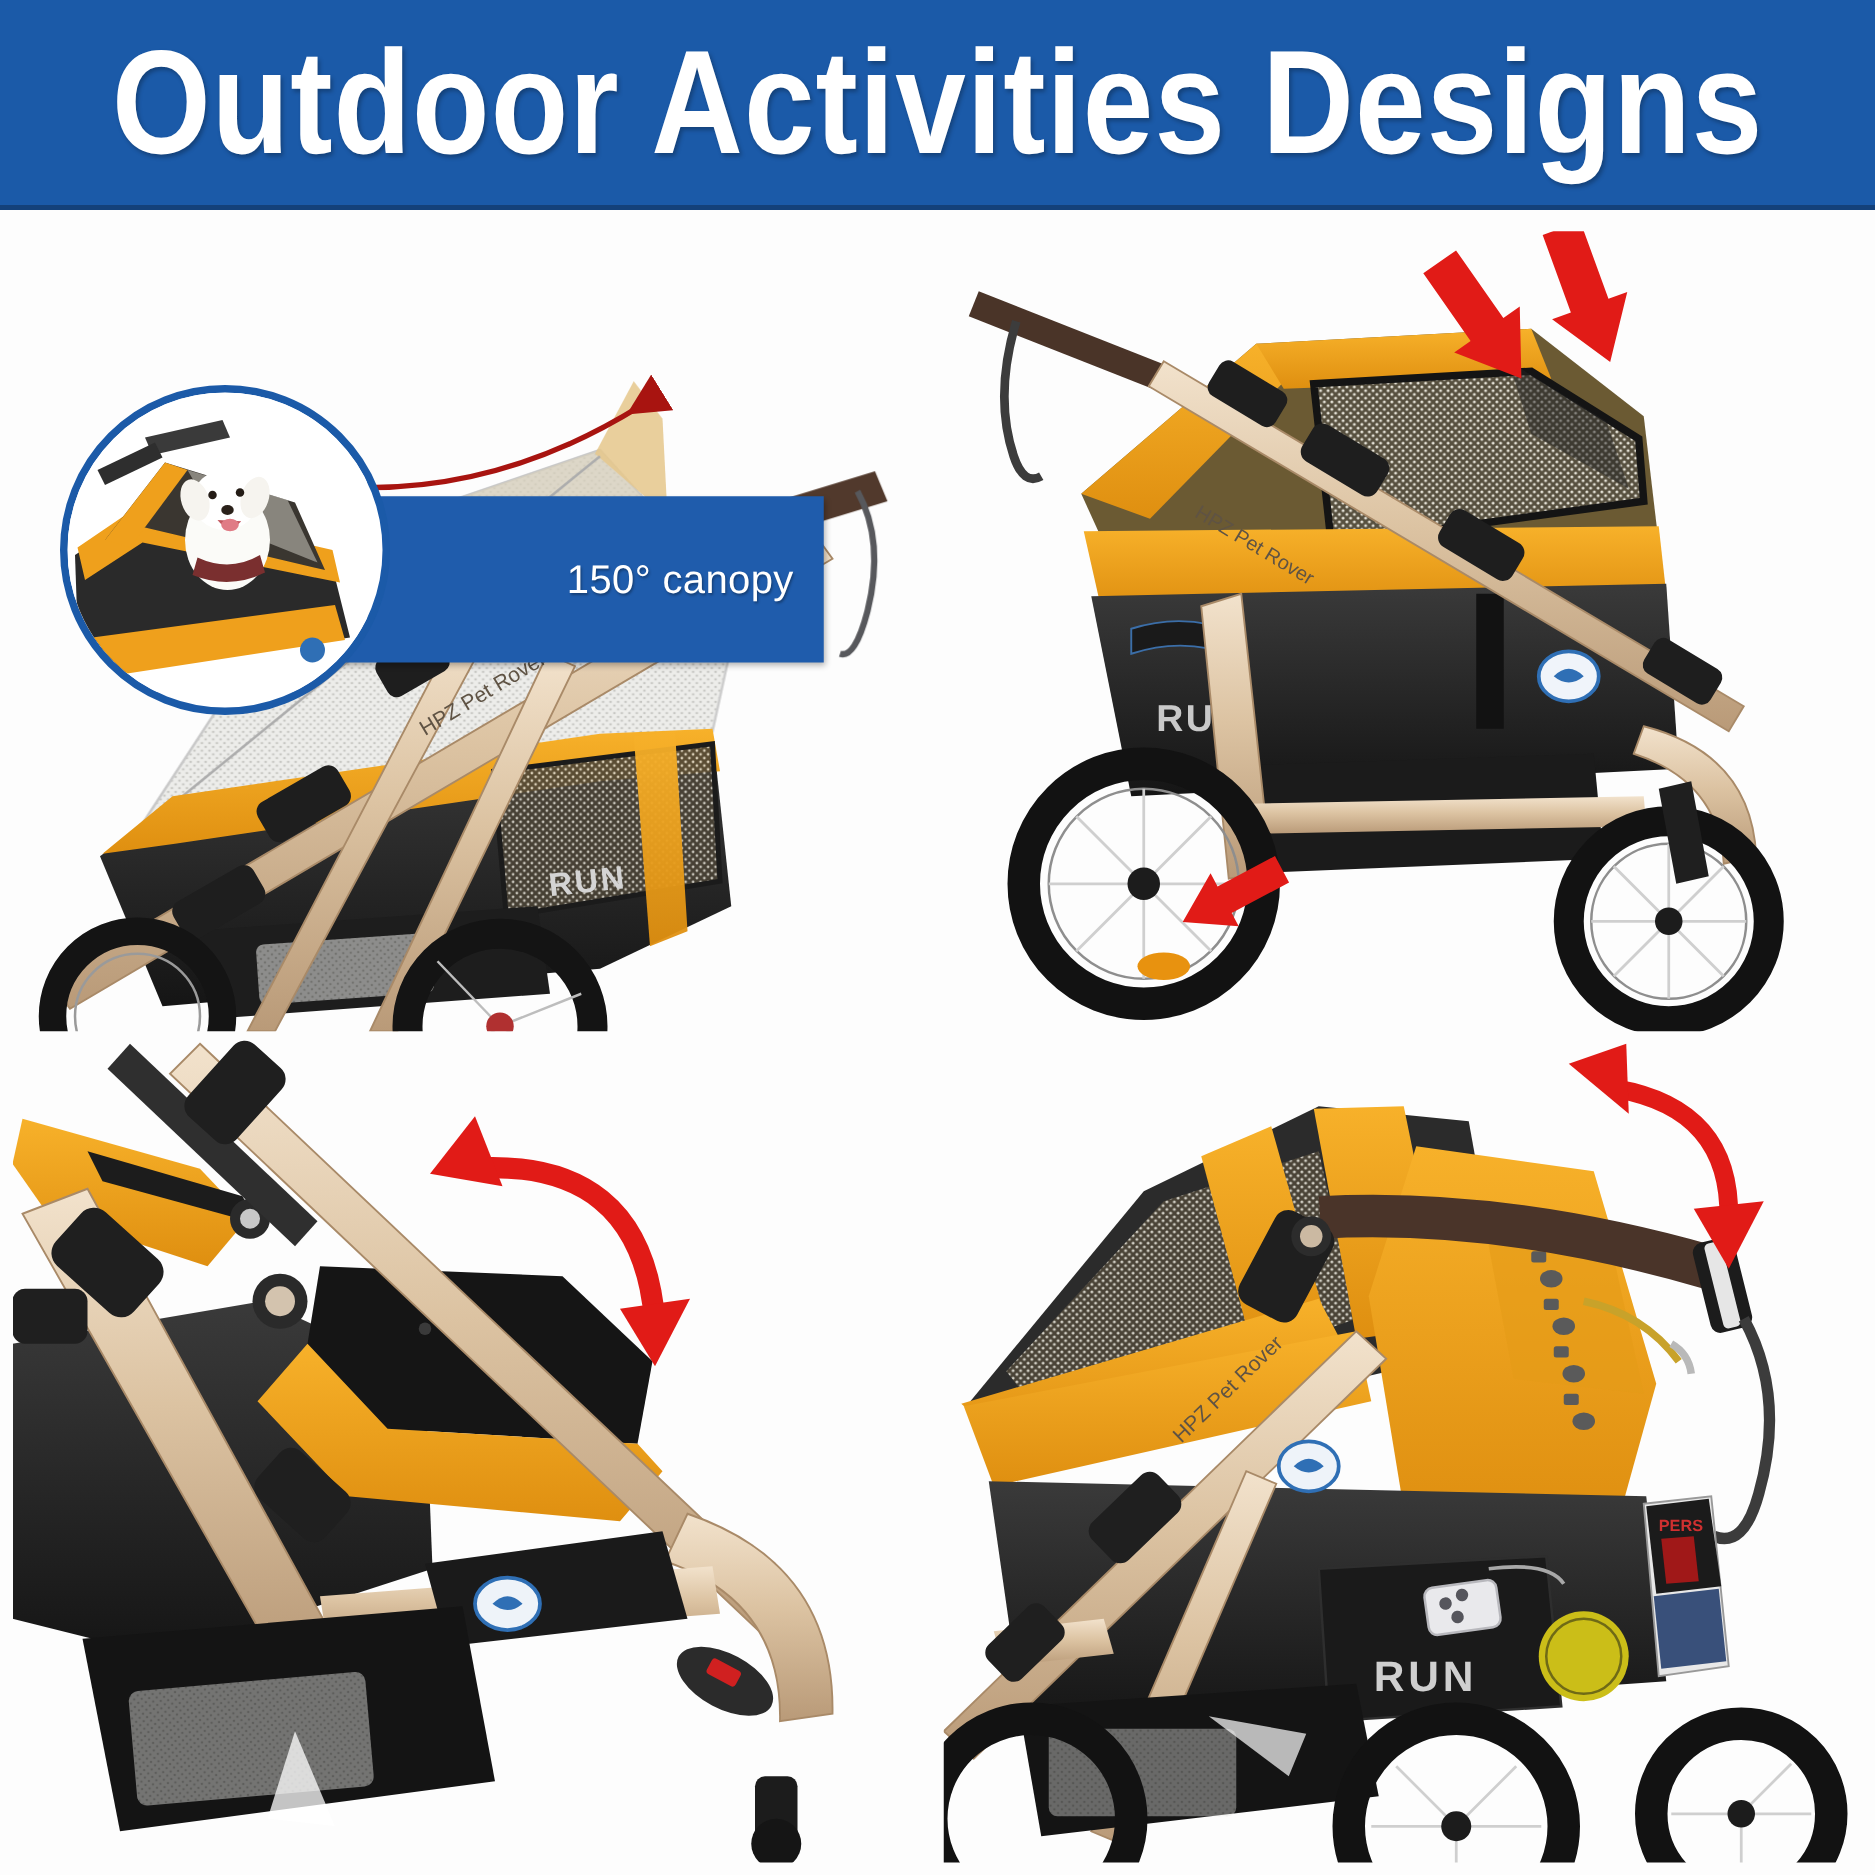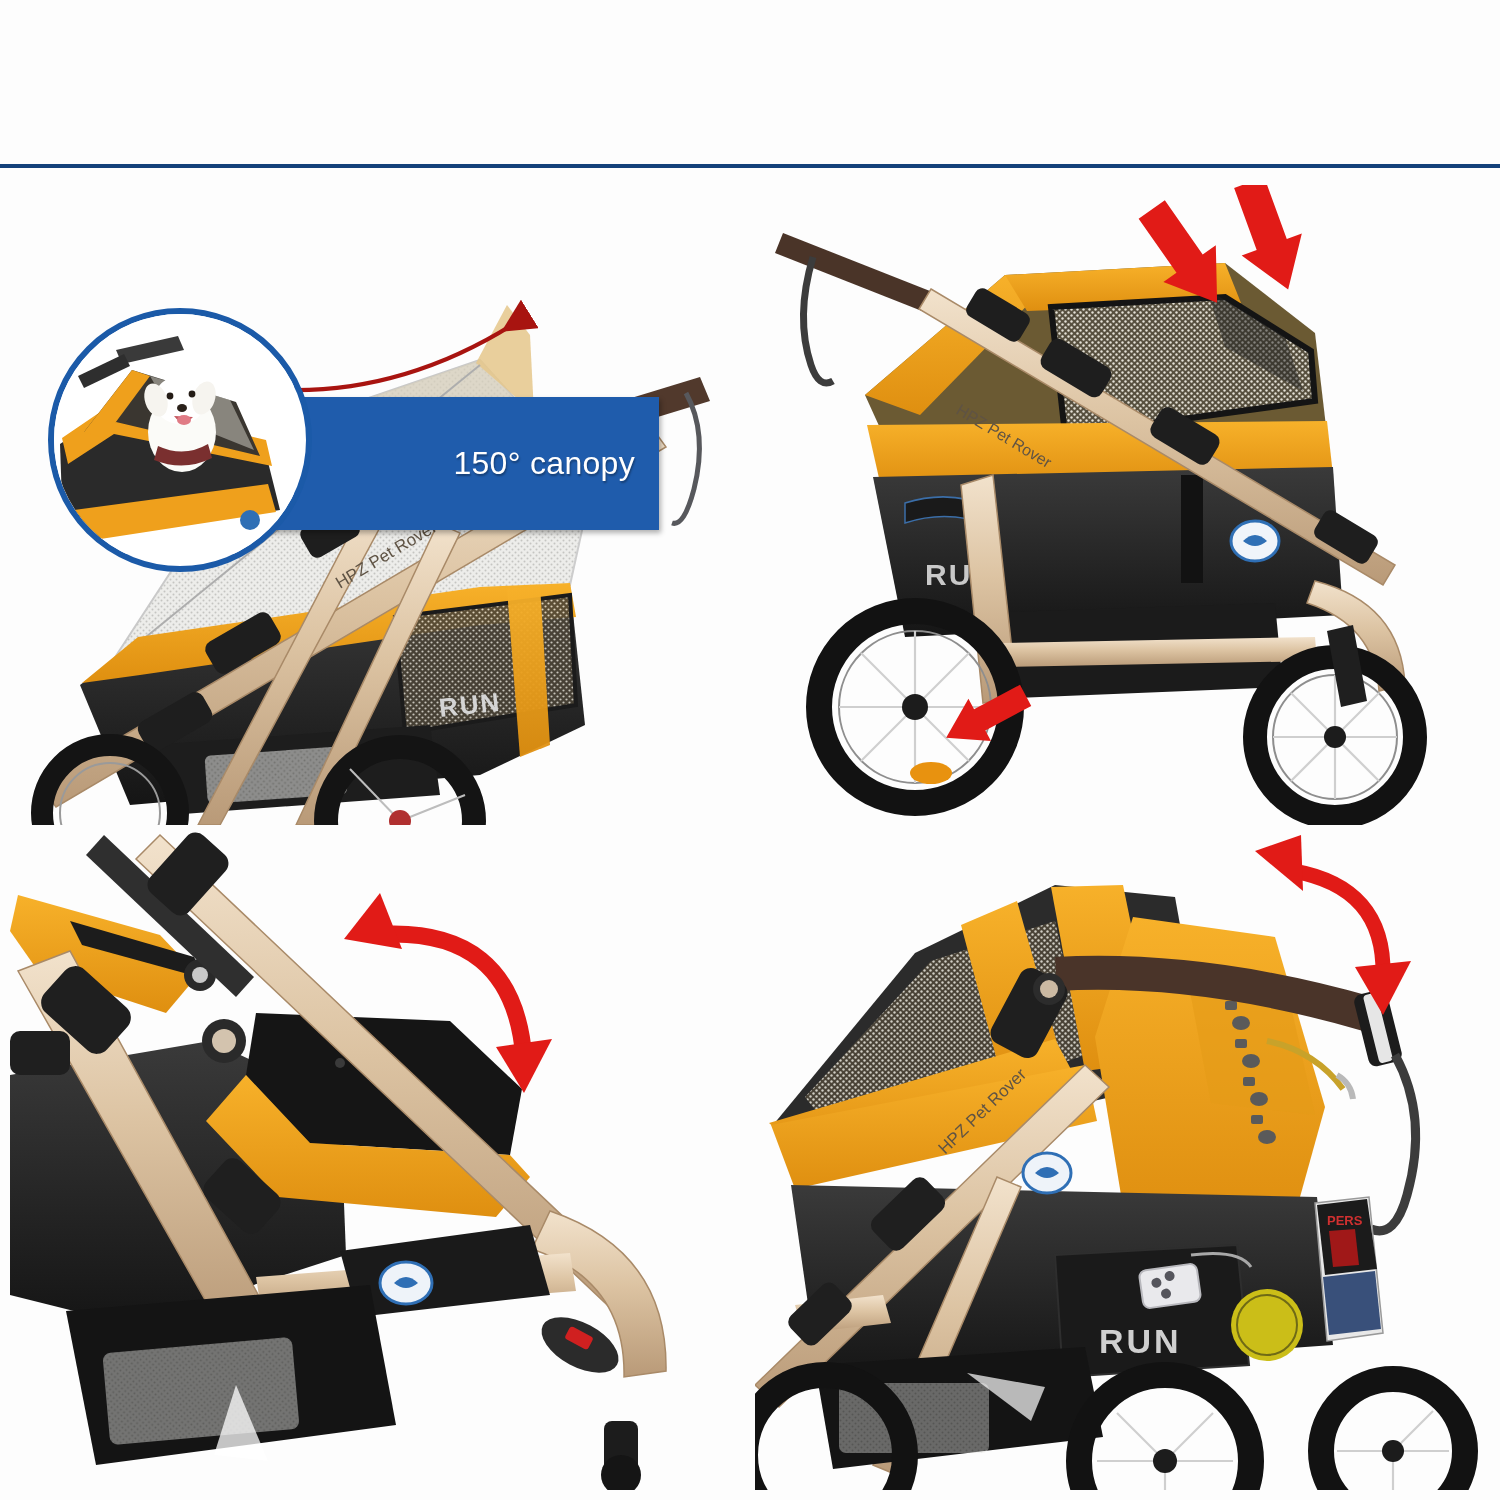--- a/index.html
+++ b/index.html
@@ -45,20 +45,23 @@
   .inset{position:absolute;left:48px;top:308px;width:252px;height:252px;
          border-radius:50%;border:6px solid #1B5AA8;overflow:hidden;
          background:#ffffff;}
   .inset svg{display:block;}
 </style>
 </head>
 <body>
 
 <div class="page">
 
+  <div class="banner">
+    <div class="banner-title">Outdoor Activities Designs</div>
+  </div>
   <div class="banner-edge"></div>
 
   <div class="panel p-tl">
     <svg class="art" width="730" height="640" viewBox="0 0 730 640">
       <defs>
         <linearGradient id="goldBar" x1="0" y1="0" x2="0" y2="1">
           <stop offset="0%" stop-color="#F2E2CC"></stop>
           <stop offset="45%" stop-color="#DCC3A2"></stop>
           <stop offset="100%" stop-color="#B99A78"></stop>
         </linearGradient>

